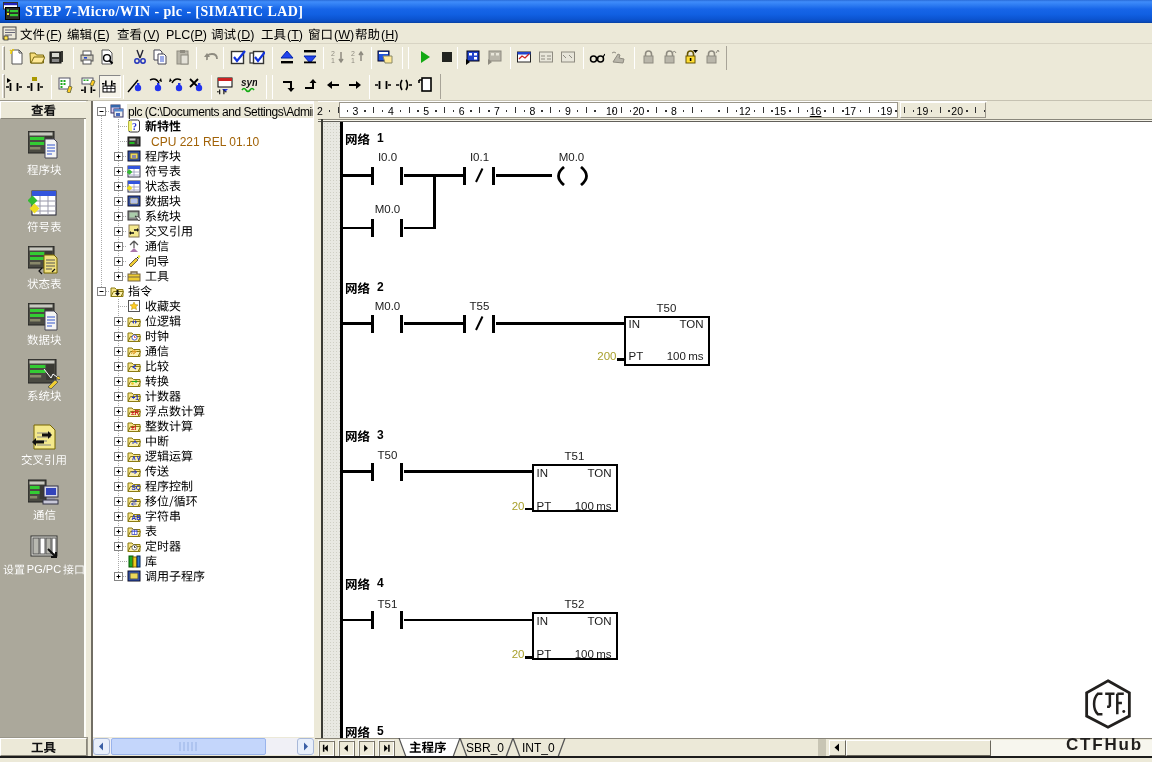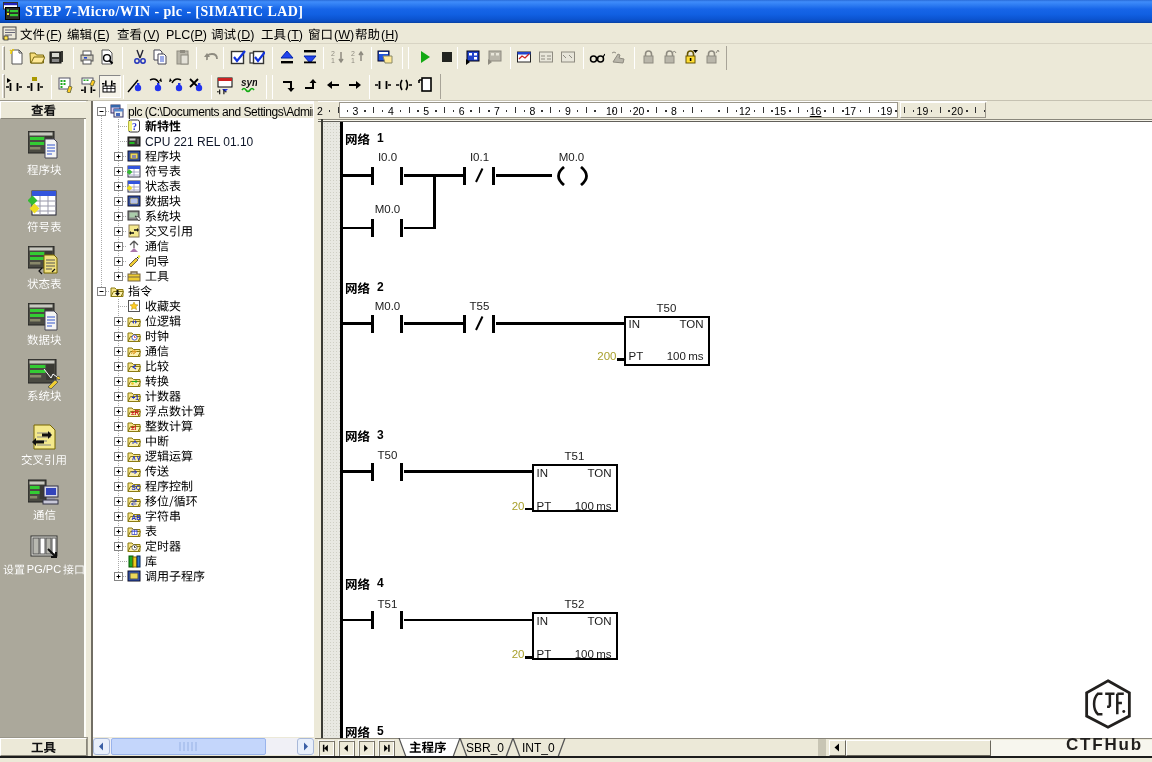--- a/index.html
+++ b/index.html
@@ -669,21 +669,21 @@
       </g>
     </svg>
   </div>
 <div style="position:absolute;left:118px;top:141px;width:9px;height:1px;background-image:linear-gradient(90deg,#aaa 1px,transparent 1px);background-size:2px 1px;"></div>
 <svg style="position:absolute;left:127px;top:134px;width:14px;height:14px;" viewBox="0 0 14 14">
     <rect x="1" y="3" width="12" height="9" fill="#3c3c38" stroke="#111"></rect>
     <rect x="2.5" y="4.5" width="6" height="2" fill="#ccc"></rect>
     <rect x="2.5" y="8" width="5" height="2" fill="#2b2"></rect>
     <rect x="10" y="5" width="2" height="5" fill="#666"></rect>
   </svg>
-<div style="position:absolute;left:145px;top:135px;font:12px 'Liberation Sans';color:#0f172a;white-space:pre;">CPU 221 REL 01.10</div>
+<div style="position:absolute;left:151px;top:135px;font:12px 'Liberation Sans';color:#a16207;white-space:pre;">CPU 221 REL 01.10</div>
 <div style="position:absolute;left:123px;top:156px;width:4px;height:1px;background-image:linear-gradient(90deg,#aaa 1px,transparent 1px);background-size:2px 1px;"></div>
 <svg style="position:absolute;left:114px;top:152px;width:9px;height:9px;" viewBox="0 0 9 9">
     <rect x="0.5" y="0.5" width="8" height="8" fill="#fff" stroke="#848484"></rect>
     <path d="M2.5 4.5 h4" stroke="#000"></path>
     <path d="M4.5 2.5 v4" stroke="#000"></path>
   </svg>
 <svg style="position:absolute;left:127px;top:149px;width:14px;height:14px;" viewBox="0 0 14 14">
     <rect x="1" y="2" width="12" height="10" fill="#2952cc" stroke="#112"></rect>
     <rect x="3" y="4" width="8" height="6" fill="#ecd85a" stroke="#554"></rect>
     <rect x="5" y="6" width="4" height="3" fill="#88a"></rect>

